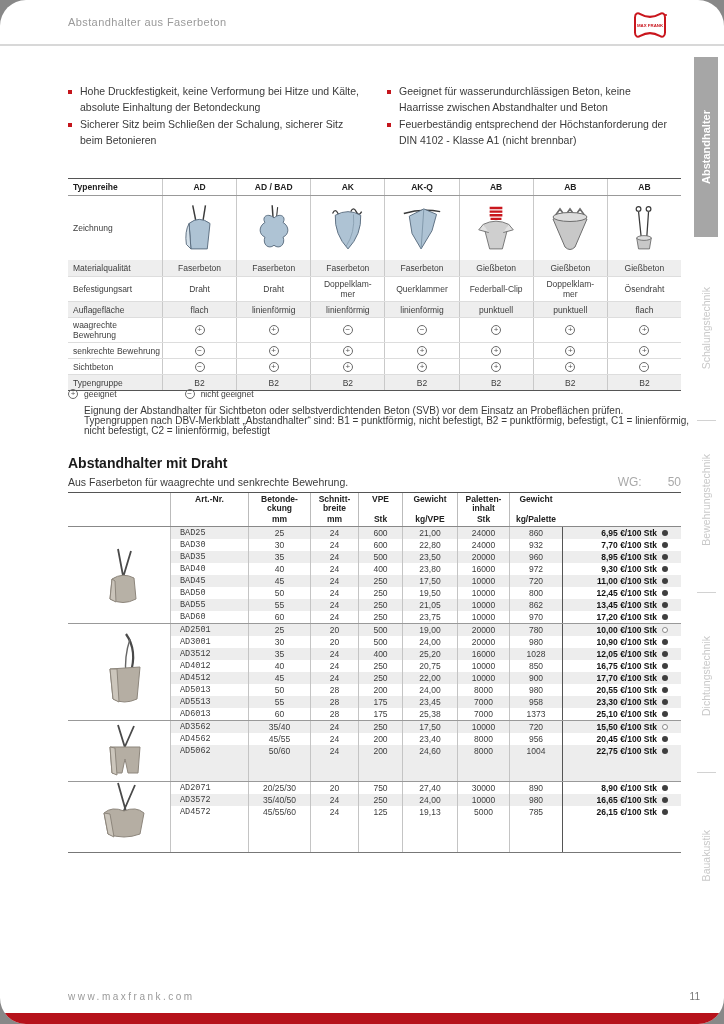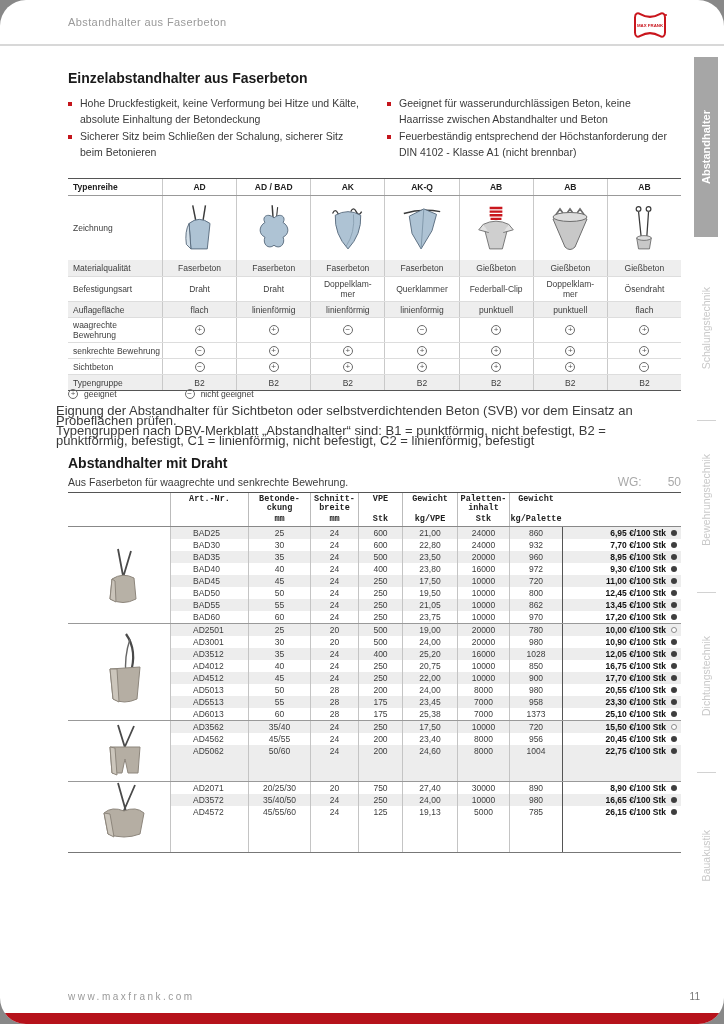--- a/index.html
+++ b/index.html
@@ -16,62 +16,62 @@
   .side-tab { position:absolute; left:694px; top:57px; width:24px; height:180px; background:#a6a6a6;
               display:flex; align-items:center; justify-content:center; }
   .side-tab .vtext { color:#fff; font-weight:bold; font-size:11px; }
   .vtext { writing-mode:vertical-rl; transform:rotate(180deg); white-space:nowrap; }
   .side-label { position:absolute; left:694px; width:24px; display:flex; align-items:center; justify-content:center;
                 color:#c9c9c9; font-size:10.5px; }
   .side-div { position:absolute; left:697px; width:19px; height:1px; background:#d2d2d2; }
 
   
   .h1 { position:absolute; left:68px; top:70px; font-size:14px; font-weight:bold; color:#1a1a1a; }
-  .bullets { position:absolute; left:68px; top:96px; width:610px; display:flex; gap:28px; }
+  .bullets { position:absolute; left:68px; top:84px; width:610px; display:flex; gap:28px; }
   .bul-col { width:294px; }
   .bullet { display:flex; gap:8px; margin-bottom:2px; font-size:10.5px; line-height:15.5px; color:#3a3a3a; }
   .sq { flex:0 0 4px; width:4px; height:4px; background:#c4151c; margin-top:6px; }
 
   
   .t1 { position:absolute; left:68px; top:178px; width:613px; border-top:1.5px solid #555; border-bottom:1.5px solid #555; font-size:8.5px; color:#3d3d3d; }
   .t1row { display:grid; grid-template-columns:94px repeat(7,1fr); align-items:stretch; }
   .t1row > * { border-left:1px solid #c9c9c9; display:flex; align-items:center; justify-content:center; text-align:center; padding:2px 2px; white-space:pre-line; }
   .t1row > *:first-child { border-left:none; justify-content:flex-start; text-align:left; padding-left:5px; }
   .t1head { height:17px; font-weight:bold; color:#222; border-bottom:1px solid #999; }
   .t1zeich { height:64px; }
   #t1rows .t1row { min-height:16px; border-top:1px solid #ddd; }
   #t1rows .t1row:first-child { border-top:none; }
   .shade { background:#eeeeee; }
   .sym { display:inline-flex; width:10px; height:10px; border:1px solid #6b6b6b; border-radius:50%;
          align-items:center; justify-content:center; font-size:8px; color:#555; line-height:1; }
 
   .legend { position:absolute; left:68px; top:389px; display:flex; align-items:center; gap:6px; font-size:8.5px; color:#3d3d3d; }
   .legend .item2 { margin-left:62px; display:flex; gap:6px; align-items:center; }
   .legend .item1 { display:flex; gap:6px; align-items:center; }
-  .footnotes { position:absolute; left:56px; top:406px; width:613px; font-size:13px; line-height:10px; color:#3a3a3a; }
+  .footnotes { position:absolute; left:84px; top:406px; width:613px; font-size:10px; line-height:10px; color:#3a3a3a; }
 
   
   .h2 { position:absolute; left:68px; top:455px; font-size:14px; font-weight:bold; color:#1a1a1a; }
   .subrow { position:absolute; left:68px; top:475px; width:613px; display:flex; align-items:baseline; }
   .subtitle { font-size:10.5px; color:#3a3a3a; }
   .wg { margin-left:auto; font-size:12px; color:#a9a9a9; display:flex; gap:26px; }
 
   
   .t2 { position:relative; left:68px; top:492px; width:613px; border-top:1.5px solid #555; font-size:8.5px; color:#3d3d3d; }
   .t2grid { display:grid; grid-template-columns:102px 78px 62px 48px 44px 55px 52px 53px 119px; }
   .t2head { border-bottom:1px solid #888; height:34px; }
   .t2head > * { border-left:1px solid #bbb; display:flex; flex-direction:column; justify-content:space-between;
-                align-items:center; text-align:center; font-weight:bold; color:#222; padding:2px 1px; white-space:pre-line; line-height:9px;font-family:Liberation Mono, monospace; }
+                align-items:center; text-align:center; font-weight:bold; color:#222; padding:2px 1px; white-space:pre-line; line-height:9px; }
   .t2head > *:first-child { border-left:none; }
   .t2head > .colpreis { border-left:1.5px solid #555; }
   .t2row { min-height:12px; align-items:stretch; }
   .t2row > * { border-left:1px solid #c4c4c4; display:flex; align-items:center; justify-content:center; padding:0 2px; }
   .t2row > *:first-child { border-left:none; }
-  .t2row .t2art { justify-content:flex-start; padding-left:22px; }
-  .t2row .t2price { border-left:1.5px solid #555; justify-content:flex-end; padding-right:4px; gap:5px; }
+  .t2row .t2art { justify-content:flex-start; padding-left:9px;font-family:Liberation Mono, monospace; }
+  .t2row .t2price { border-left:1.5px solid #555; justify-content:flex-end; padding-right:13px; gap:5px; }
   .pricetext { font-weight:bold; color:#111; }
   .dot { width:6px; height:6px; border-radius:50%; background:#3f3f3f; flex:0 0 6px; }
   .dot.open { background:#fff; border:1px solid #8a8a8a; }
   .t2row.shade, .t2filler.shade { background:linear-gradient(to right, #fff 102px, #ededed 102px); }
   .t2group { border-bottom:1px solid #999; }
   .t2group:last-child { border-bottom:1px solid #777; }
   .t2photo-img { position:absolute; }
 
   
   .site { position:absolute; left:68px; top:991px; font-size:10px; color:#9a9a9a; letter-spacing:2.5px; text-decoration:none; }
@@ -103,21 +103,20 @@
   </div>
   <div class="side-div" style="top:592px;"></div>
   <div class="side-label" style="top:606px;height:140px;">
     <span class="vtext">Dichtungstechnik</span>
   </div>
   <div class="side-div" style="top:772px;"></div>
   <div class="side-label" style="top:800px;height:112px;">
     <span class="vtext">Bauakustik</span>
   </div>
 
-  <div class="h1">Einzelabstandhalter aus Faserbeton</div>
   <div class="bullets">
     <div class="bul-col">
       <div class="bullet">
           <span class="sq"></span>
           <span>Hohe Druckfestigkeit, keine Verformung bei Hitze und Kälte, absolute Einhaltung der Betondeckung</span>
         </div>
       <div class="bullet">
           <span class="sq"></span>
           <span>Sicherer Sitz beim Schließen der Schalung, sicherer Sitz beim Betonieren</span>
         </div>

